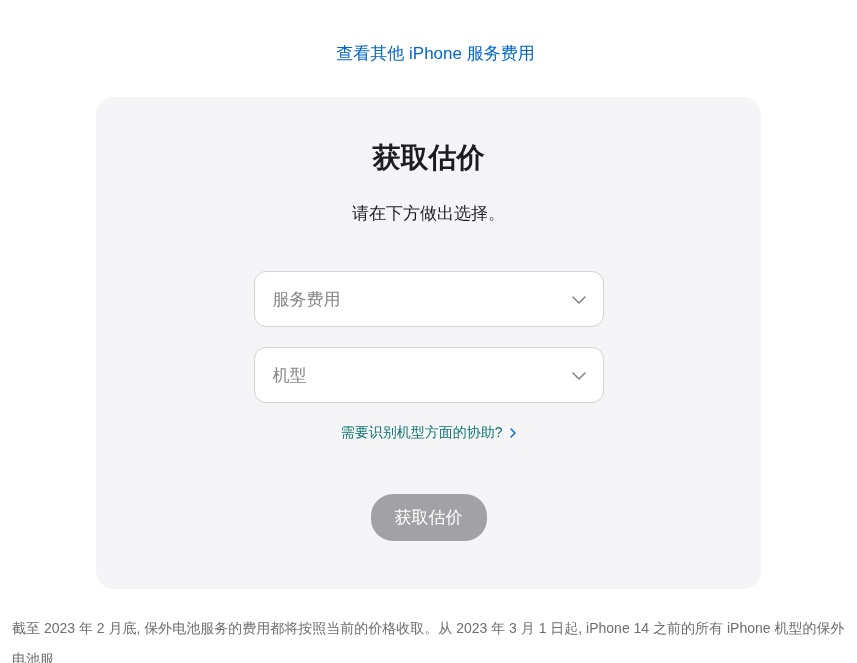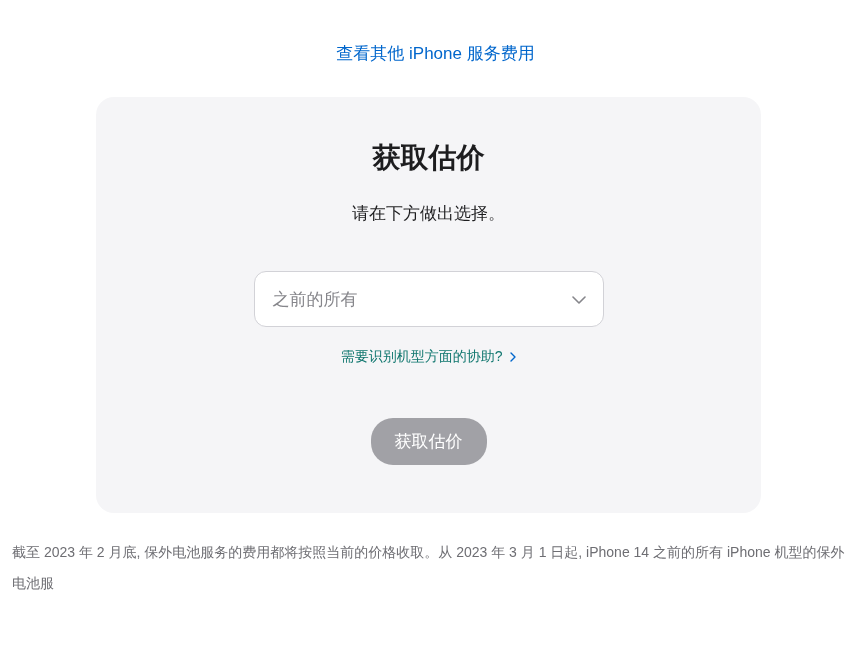--- a/index.html
+++ b/index.html
@@ -119,29 +119,39 @@
   <div class="top-link">
     <a>查看其他 iPhone 服务费用</a>
   </div>
 
   <div class="card">
     <div class="card-title">获取估价</div>
     <div class="card-subtitle">请在下方做出选择。</div>
 
     <div class="select-wrap">
       <div class="select">
-        <span>之前的所有</span>
+        <span>服务费用</span>
       </div>
       <span class="select-chevron">
         <svg width="14" height="8" viewBox="0 0 14 8" fill="none">
             <path d="M1 1L7 7L13 1" stroke="#86868b" stroke-width="1.6" stroke-linecap="round" stroke-linejoin="round"></path>
           </svg>
       </span>
     </div>
 
+    <div class="select-wrap">
+      <div class="select">
+        <span>机型</span>
+      </div>
+      <span class="select-chevron">
+        <svg width="14" height="8" viewBox="0 0 14 8" fill="none">
+            <path d="M1 1L7 7L13 1" stroke="#86868b" stroke-width="1.6" stroke-linecap="round" stroke-linejoin="round"></path>
+          </svg>
+      </span>
+    </div>
 
     <div class="help-link">
       <a>
         <span>需要识别机型方面的协助?</span>
         <span class="help-chevron">
           <svg width="6" height="10" viewBox="0 0 6 10" fill="none">
               <path d="M1 1L5 5L1 9" stroke="#0066cc" stroke-width="1.4" stroke-linecap="round" stroke-linejoin="round"></path>
             </svg>
         </span>
       </a>

